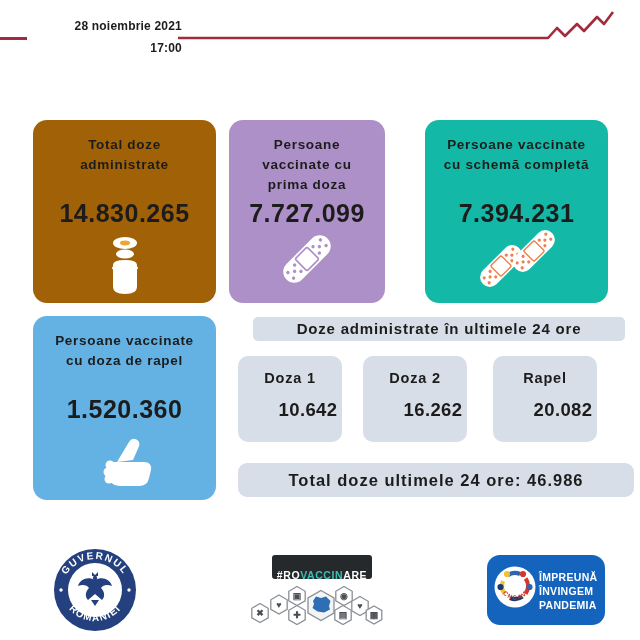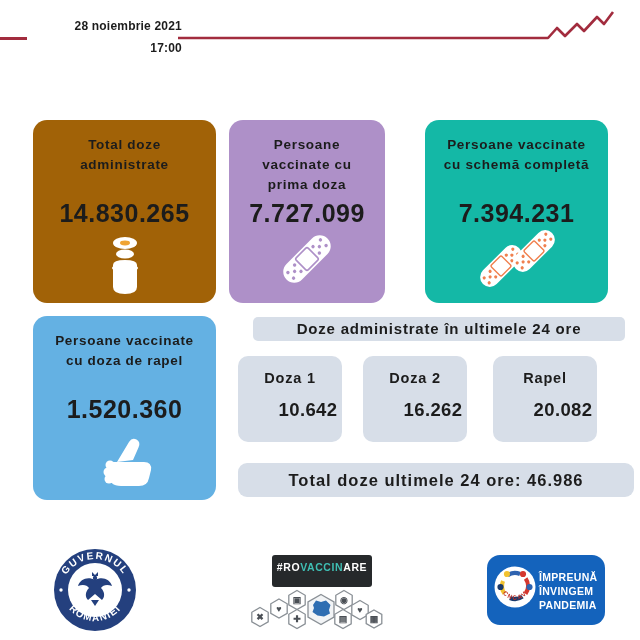--- a/index.html
+++ b/index.html
@@ -41,21 +41,21 @@
   .mini-box.b1 { left:238px; } .mini-box.b2 { left:363px; } .mini-box.b3 { left:493px; }
   .mini-label { margin-top:14px; font-size:14.5px; letter-spacing:.8px; }
   .mini-value { margin-top:13px; font-size:18.5px; letter-spacing:.4px;margin-left:36px; }
   .band-total { left:238px; top:463px; width:396px; height:34px; border-radius:9px;
                 font-size:16.5px; line-height:34px; letter-spacing:1px; }
 
   
   .gov-svg { left:52px; top:547px; }
   .rovacc { left:250px; top:555px; width:144px; text-align:center; }
   .rovacc-badge { display:inline-block; background:#26292b; color:#fff; border-radius:3px;
-                  height:32px; line-height:16px; padding:4px 5px; font-size:10.5px;
+                  height:17px; line-height:16px; padding:12px 5px; font-size:10.5px;
                   letter-spacing:.6px; }
   .rovacc-badge .teal { color:#3fbfb4; }
   .hex-svg { display:block; margin-top:2px; }
   .cncav { left:487px; top:555px; width:118px; height:70px; background:#1463bc;
            border-radius:13px; }
   .cncav-svg { position:absolute; left:2px; top:0; }
   .cncav-lines { position:absolute; left:52px; top:15px; color:#fff;
                  font-size:10.5px; line-height:14px; letter-spacing:.3px; }
 </style>
 </head>

